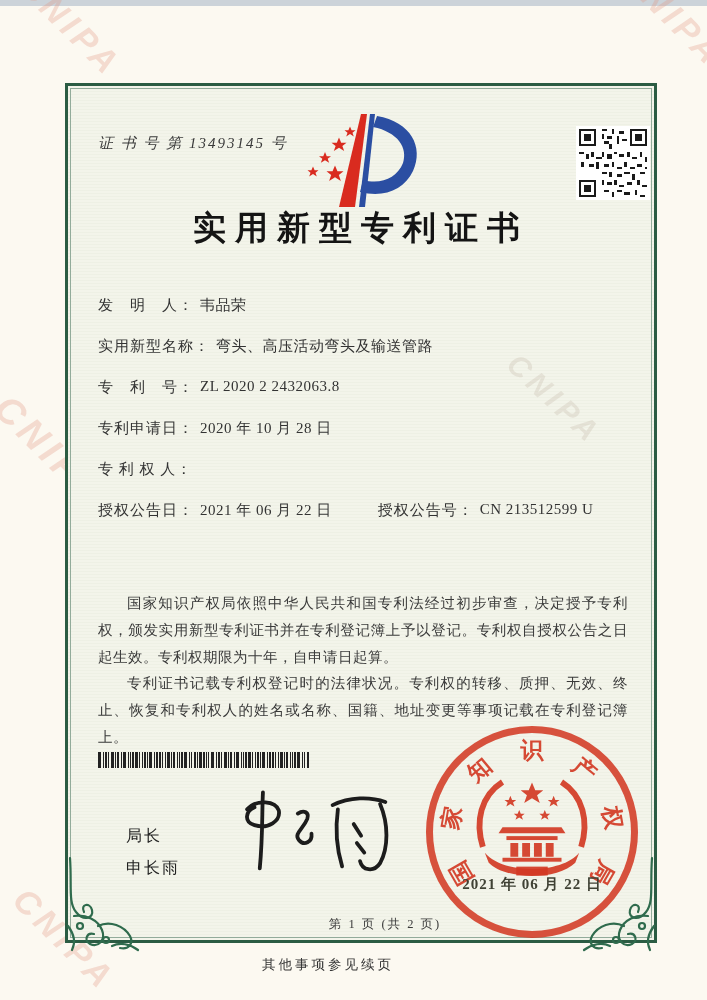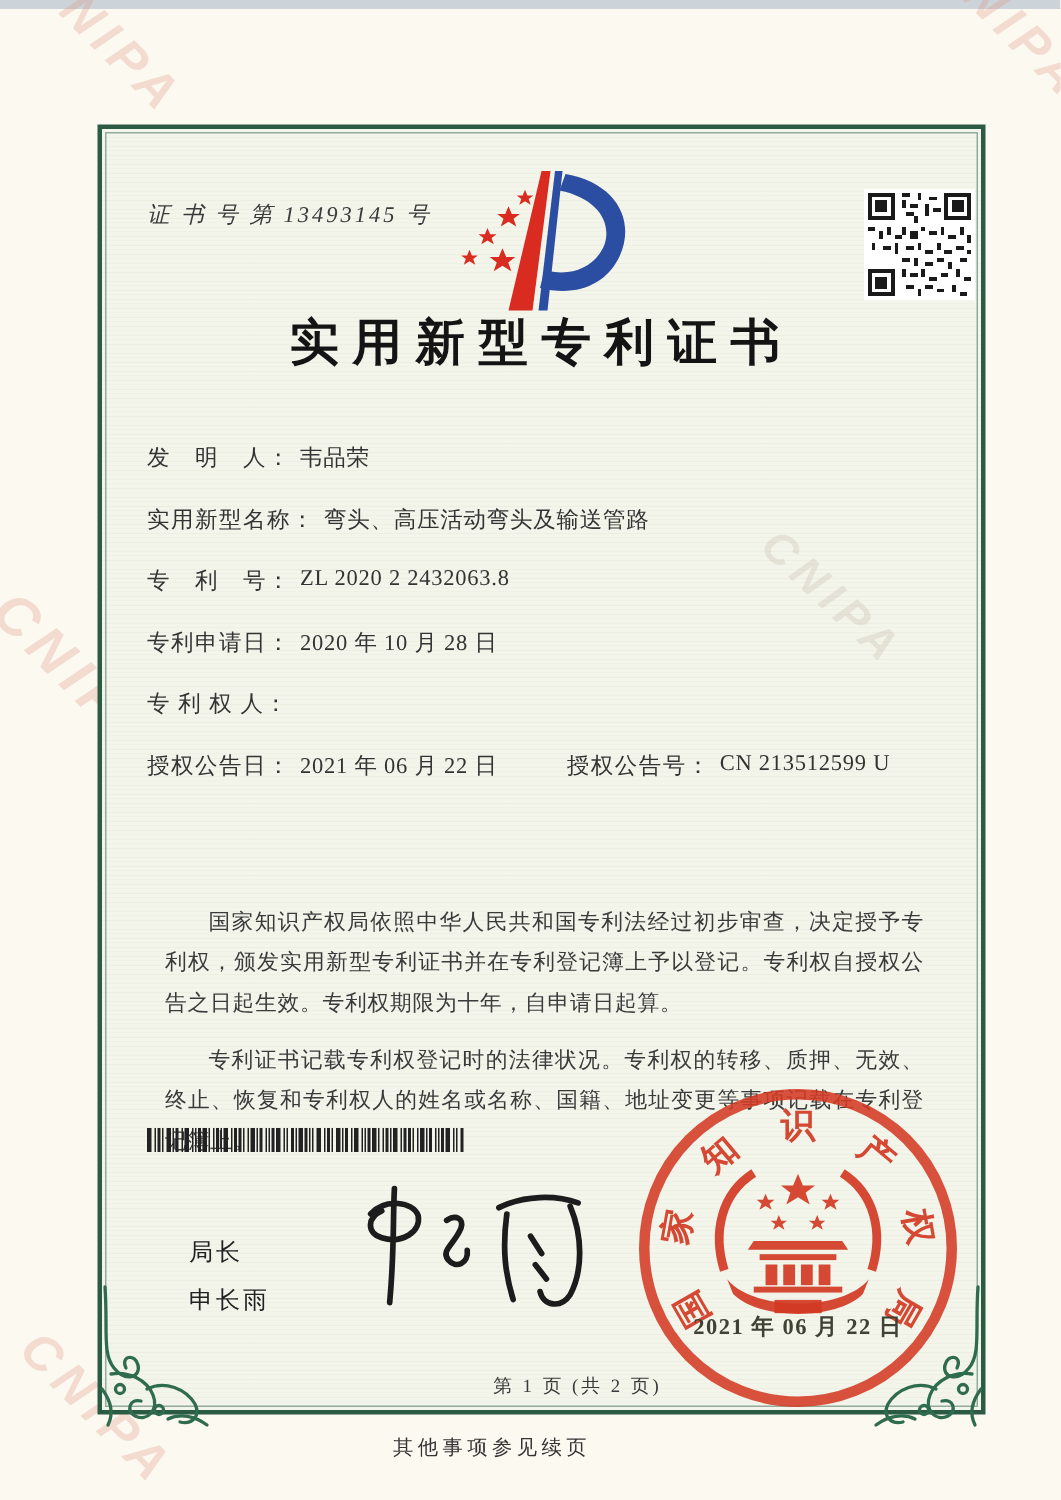--- a/index.html
+++ b/index.html
@@ -33,21 +33,21 @@
   .qr{position:absolute;left:508px;top:40px;z-index:3;}
   .title{position:absolute;left:0;top:120px;width:100%;text-align:center;
          font-size:33px;font-weight:bold;letter-spacing:9px;color:#141414;z-index:3;}
   .fields{position:absolute;left:30px;right:26px;top:210px;z-index:3;font-size:15px;}
   .row{display:flex;margin-bottom:22px;white-space:nowrap;}
   .row .lab{letter-spacing:1px;color:#333;flex:none;}
   .row .val{margin-left:6px;color:#333;letter-spacing:.5px;}
   .row.double .pair2{margin-left:46px;display:flex;}
   .paras{position:absolute;left:30px;right:26px;top:504px;z-index:3;
          font-size:14.5px;line-height:1.85;text-align:justify;color:#3a3a3a;}
-  .paras p{margin:12px;text-indent:2em;letter-spacing:.5px;}
+  .paras p{margin:0;text-indent:2em;letter-spacing:.5px;}
   .barcode{position:absolute;left:30px;top:666px;z-index:3;}
   .sig-block{position:absolute;left:58px;top:734px;z-index:3;
              font-family:"Liberation Sans","DejaVu Sans",sans-serif;
              font-size:16px;line-height:2.0;color:#222;letter-spacing:2px;}
   .sig-svg{position:absolute;left:158px;top:698px;z-index:3;}
   .pageno{position:absolute;left:0;bottom:7px;width:100%;text-align:center;
           font-size:12.5px;letter-spacing:2px;color:#3a3a3a;z-index:3;margin-left:24px;}
   .footer{position:absolute;left:0;top:956px;width:656px;text-align:center;
           font-size:13.5px;letter-spacing:3px;color:#333;z-index:2;}
   

